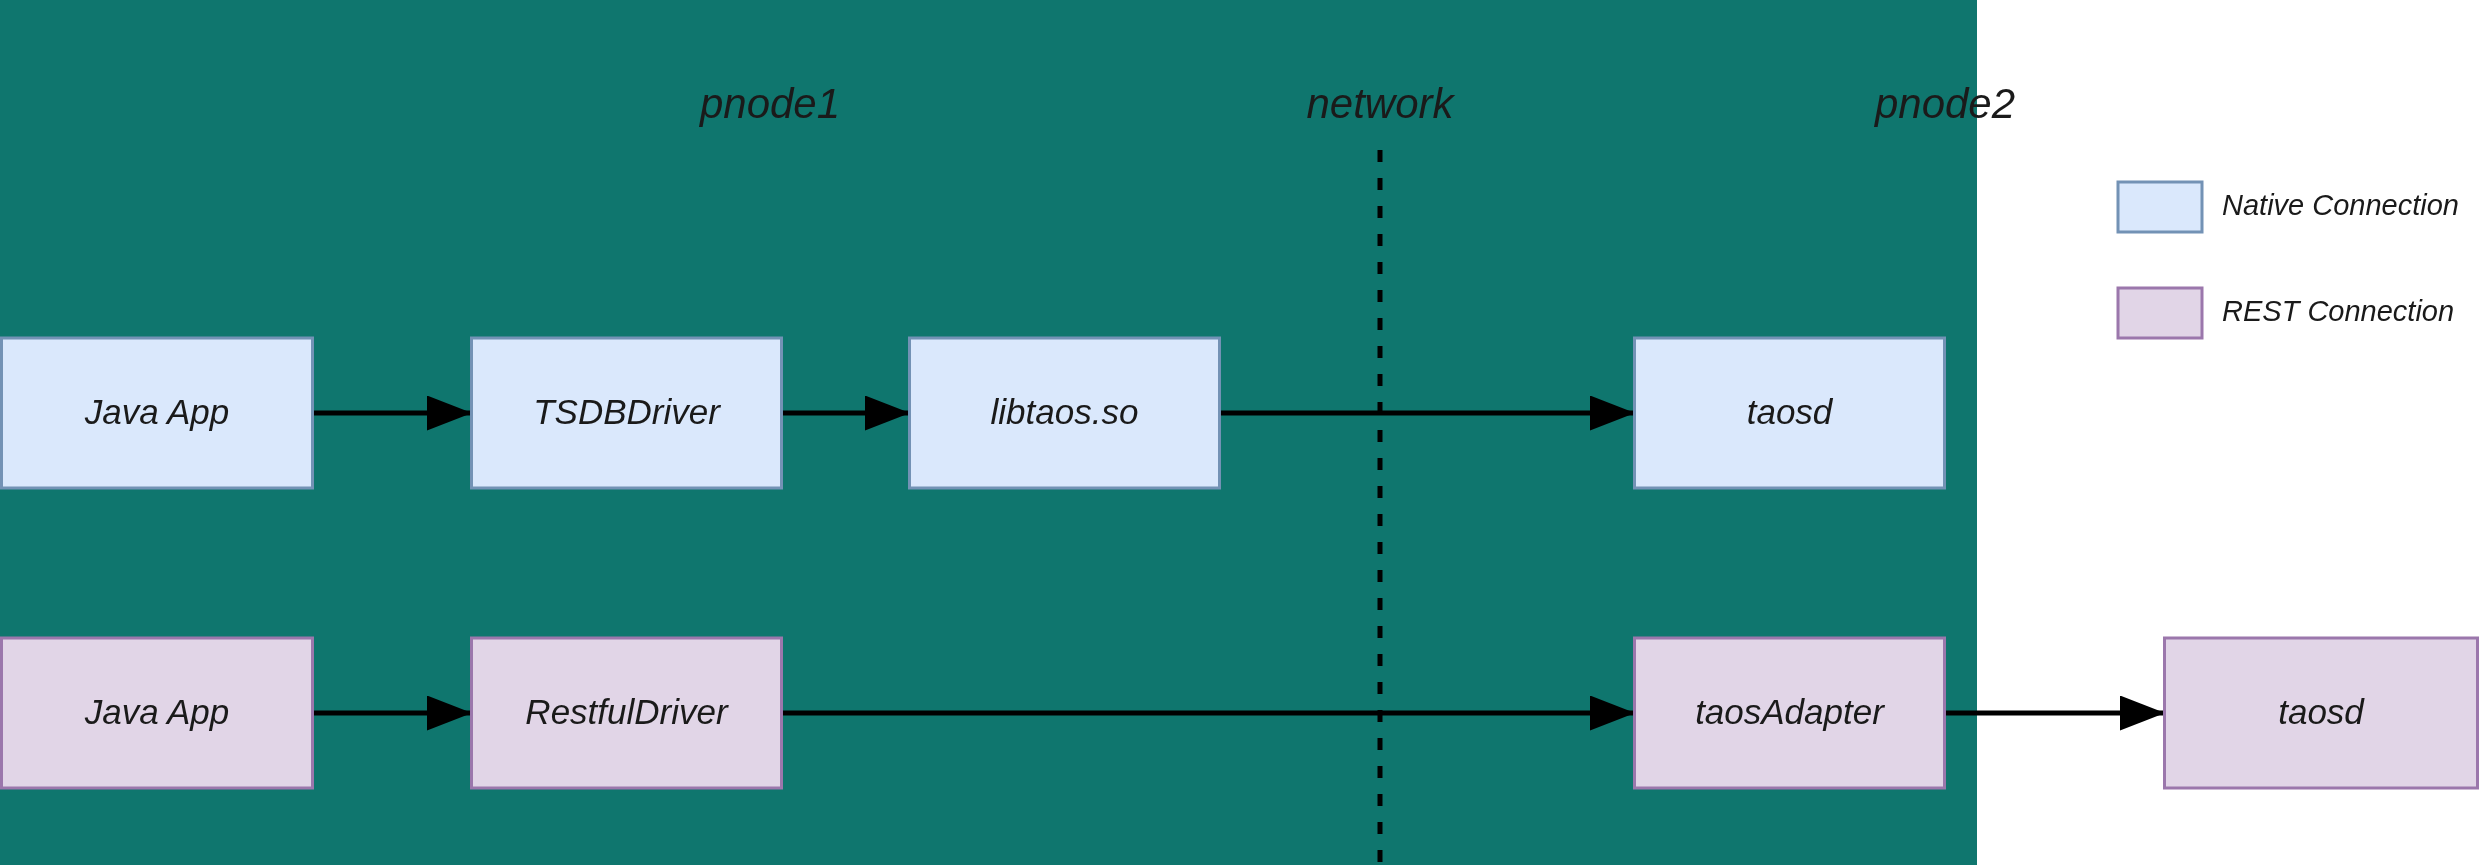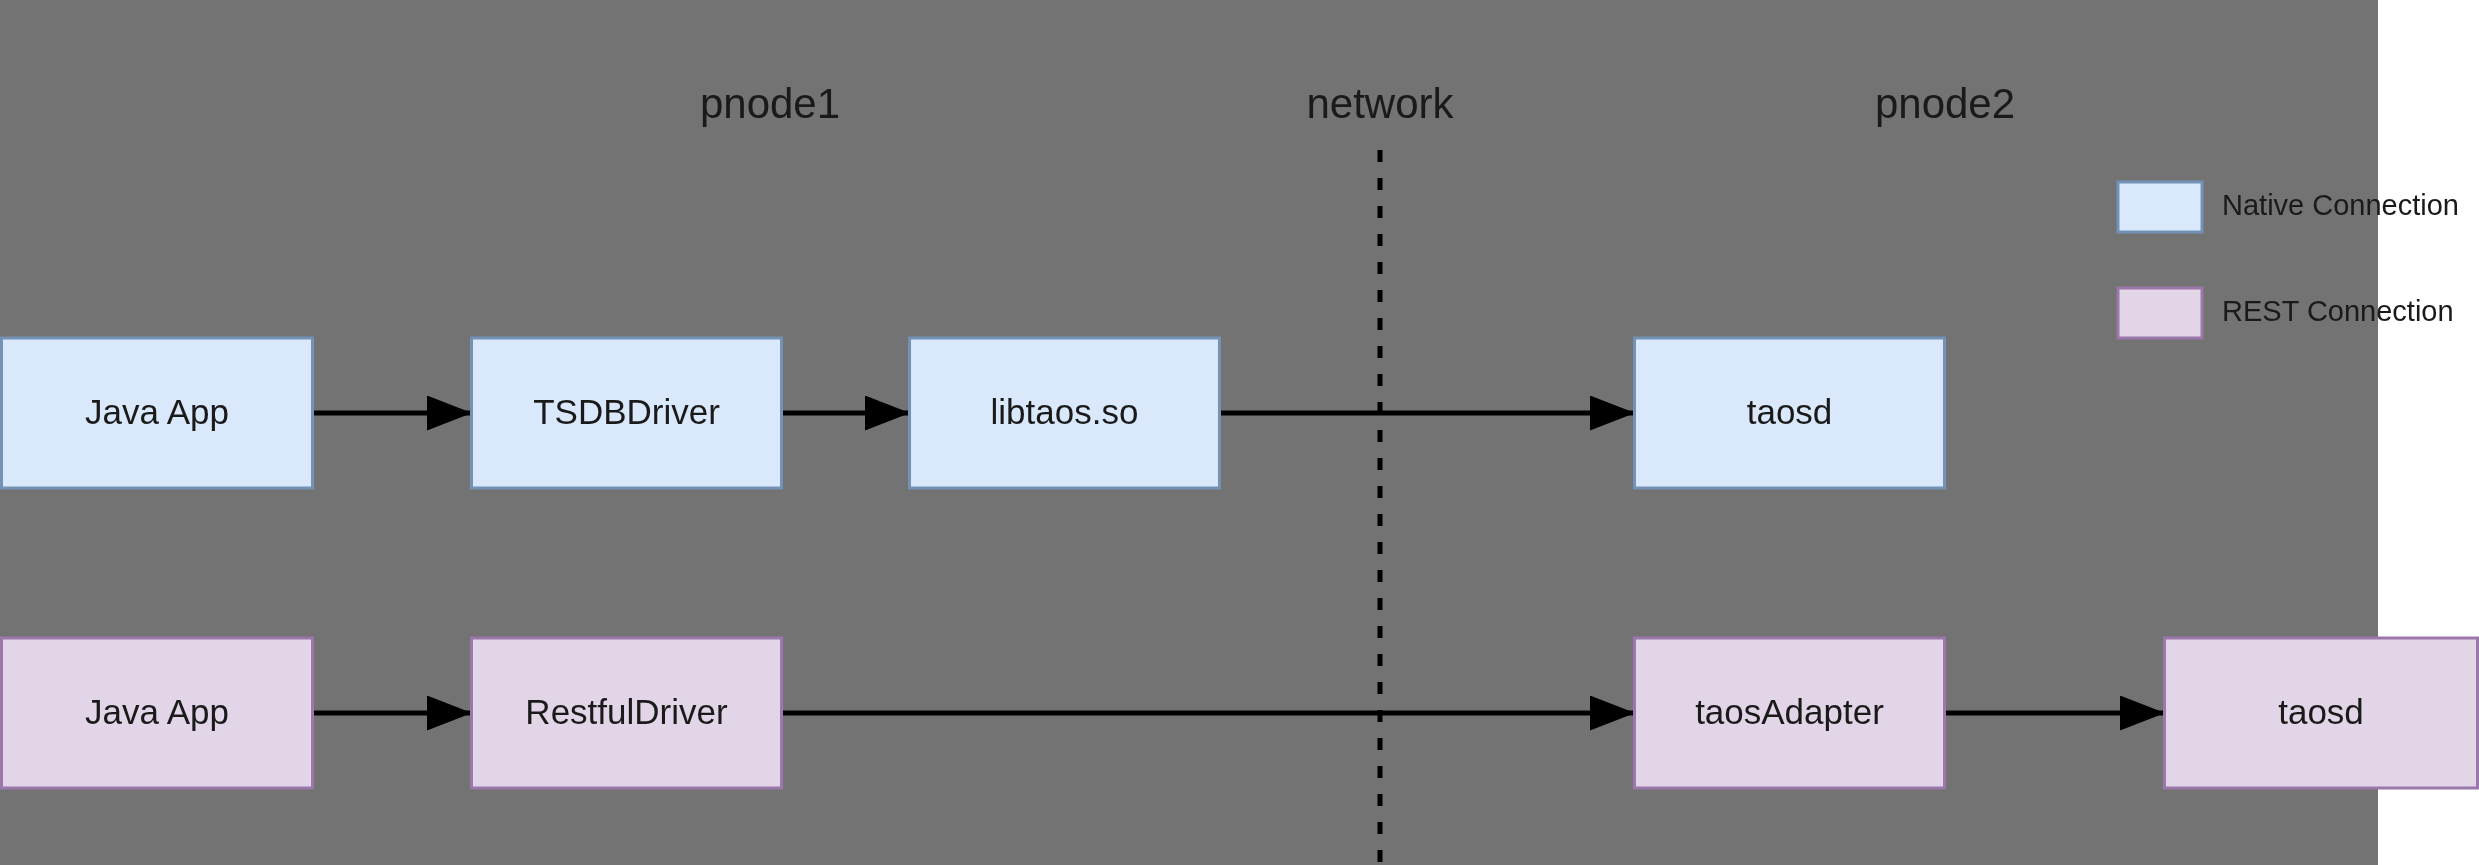--- a/index.html
+++ b/index.html
@@ -8,23 +8,24 @@
     background: #ffffff;
   }
   body {
     width: 2479px;
     height: 865px;
     overflow: hidden;
     font-family: "Liberation Sans", sans-serif;
   }
   #diagram-root {
     position: relative;
-    width: 2378px;
+    width: 1977px;
     height: 865px;
-    background: #737373;
+    background: #0f766e;
+    font-style: italic;
   }
   svg.diagram-canvas {
     position: absolute;
     top: 0;
     left: 0;
     width: 2479px;
     height: 865px;
     display: block;
   }
   .col-header-text {

